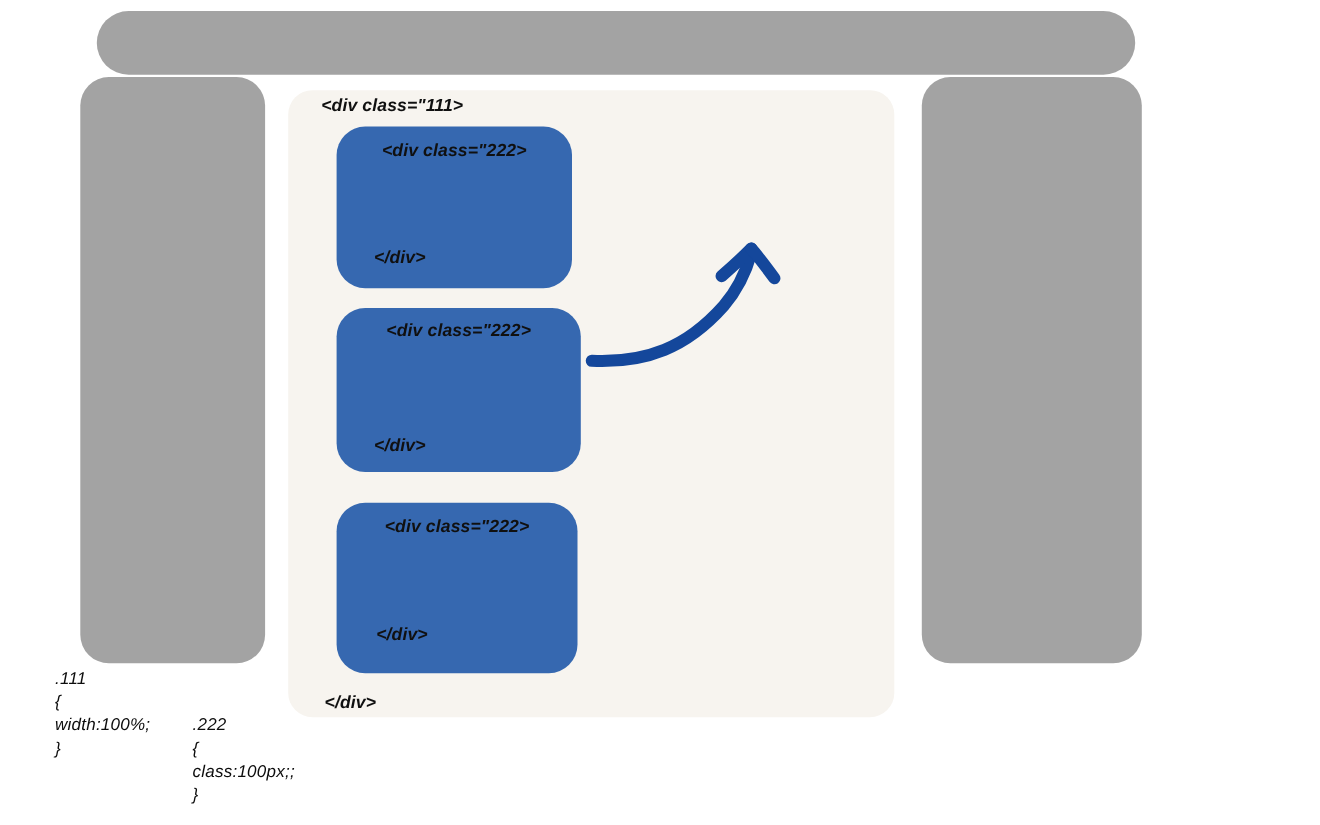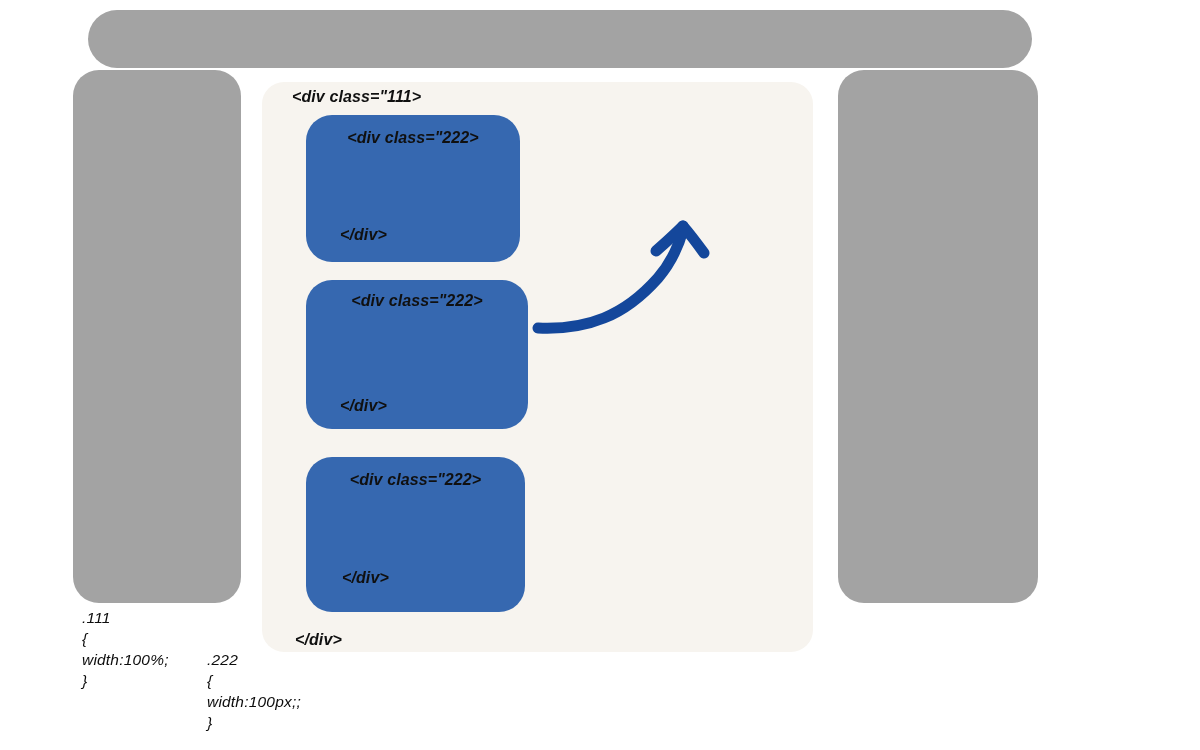--- a/index.html
+++ b/index.html
@@ -136,21 +136,20 @@
   
   .css-note {
     position: absolute;
     font-family: "Liberation Sans", sans-serif;
     font-style: italic;
     font-size: 15.5px;
     line-height: 21px;
     color: #0d0d0d;
     white-space: pre;
     letter-spacing: 0.2px;
-    margin-left: 32px;
   }
   #css-note-111 {
     left: 50px;
     top: 607px;
   }
   #css-note-222 {
     left: 175px;
     top: 649px;
   }
 </style>
@@ -193,16 +192,16 @@
     <path d="M163,26 C170,34 176,42 184,53" fill="none" stroke="#14479b" stroke-width="11" stroke-linecap="round" stroke-linejoin="round"></path>
   </svg>
 
   <div class="css-note" id="css-note-111">.111
 {
 width:100%;
 }</div>
 
   <div class="css-note" id="css-note-222">.222
 {
-width:100px;;
+class:100px;;
 }</div>
 
 </div>
 
 </body></html>

